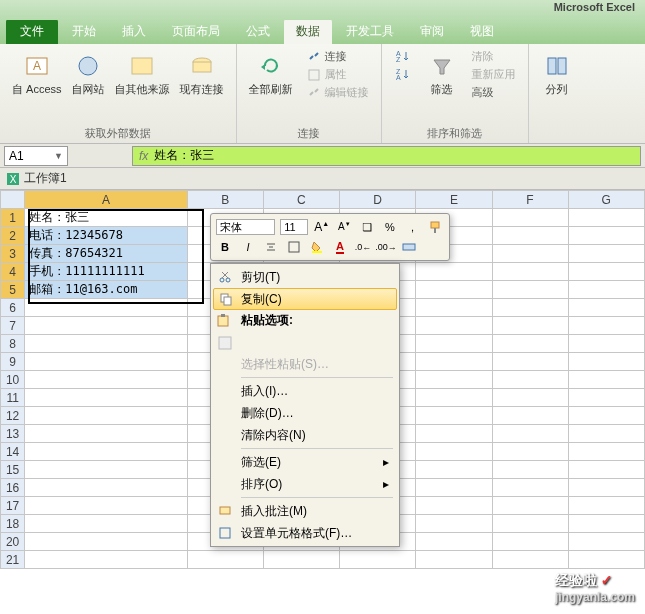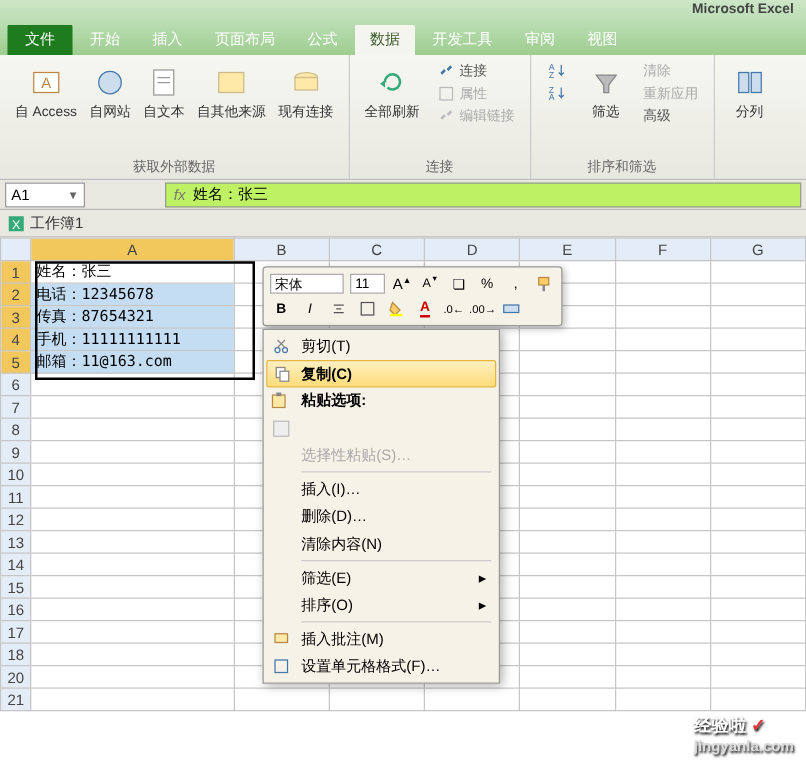--- a/index.html
+++ b/index.html
@@ -34,21 +34,21 @@
 .grid td.cell { text-align: left; padding-left: 4px; font-family: SimSun, monospace; color: #000; }
 .grid td.cell.sel { background: #c4ddf3; }
 .grid td.cell.selcur { background: #fff; }
 .sel-outline { position: absolute; border: 2px solid #000; pointer-events: none; }
 .minitoolbar { position: absolute; left: 210px; top: 213px; width: 240px; background: #f5f2e8; border: 1px solid #999; border-radius: 3px; box-shadow: 2px 2px 6px rgba(0,0,0,.25); padding: 3px 5px; font-size: 11px; }
 .mtrow { display: flex; align-items: center; gap: 5px; height: 20px; }
 .mtbox { border: 1px solid #aaa; background: #fff; padding: 0 3px; height: 16px; display: flex; align-items: center; }
 .mtbtn { width: 18px; height: 18px; display: flex; align-items: center; justify-content: center; cursor: pointer; border-radius: 2px; }
 .ctxmenu { position: absolute; left: 210px; top: 263px; width: 190px; background: #f5f2e8; border: 1px solid #999; box-shadow: 2px 2px 8px rgba(0,0,0,.3); font-size: 12px; padding: 2px; }
 .mitem { display: flex; align-items: center; height: 22px; padding: 0 8px 0 28px; position: relative; cursor: pointer; }
-.mitem:hover, .mitem.hov { background: linear-gradient(#fff0c1, #fddc7a); border: 1px solid #e5b53a; border-radius: 2px; padding-left: 27px; font-weight: bold; }
+.mitem:hover, .mitem.hov { background: linear-gradient(#fff0c1, #fddc7a); border: 1px solid #e5b53a; border-radius: 2px; padding-left: 27px; }
 .mitem.disabled { color: #aaa; cursor: default; }
 .micon { position: absolute; left: 4px; width: 16px; height: 16px; display: flex; align-items: center; justify-content: center; }
 .msep { height: 1px; background: #ccc; margin: 2px 4px 2px 28px; }
 .mlabel-head { font-weight: bold; padding: 2px 8px 2px 28px; font-size: 12px; }
 .watermark { position: absolute; right: 10px; bottom: 10px; font-size: 14px; color: #fff; text-shadow: 1px 1px 2px #000; font-weight: bold; }
 .wm-sub { font-size: 12px; color: #ddd; display: block; }
 svg { display: block; }
 </style>
 </head>
 <body>
@@ -85,30 +85,20 @@
           <div class="ricon">
             <svg width="28" height="28">
               <circle cx="14" cy="14" r="9" fill="#cde" stroke="#47a"></circle>
             </svg>
           </div>
           <span>自网站</span>
         </div>
       <div class="rbtn">
           <div class="ricon">
             <svg width="28" height="28">
-              <rect x="6" y="4" width="16" height="20" fill="#fff" stroke="#999"></rect>
-              <line x1="9" y1="10" x2="19" y2="10" stroke="#999"></line>
-              <line x1="9" y1="14" x2="19" y2="14" stroke="#999"></line>
-            </svg>
-          </div>
-          <span>自文本</span>
-        </div>
-      <div class="rbtn">
-          <div class="ricon">
-            <svg width="28" height="28">
               <rect x="4" y="6" width="20" height="16" fill="#ffe9a8" stroke="#cb8"></rect>
             </svg>
           </div>
           <span>自其他来源</span>
         </div>
       <div class="rbtn">
           <div class="ricon">
             <svg width="28" height="28">
               <ellipse cx="14" cy="10" rx="9" ry="4" fill="#ffe9a8" stroke="#cb8"></ellipse>
               <rect x="5" y="10" width="18" height="10" fill="#ffe9a8" stroke="#cb8"></rect>

